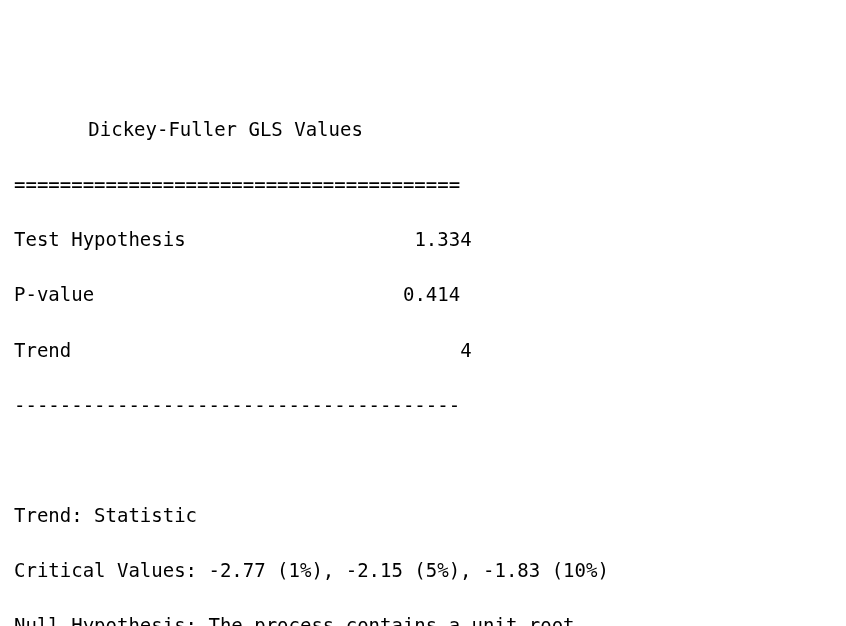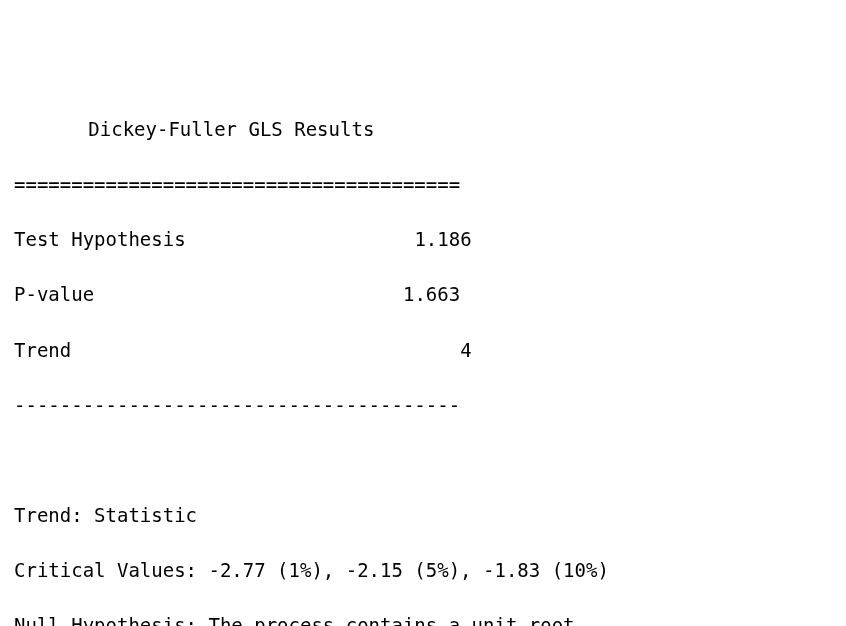--- a/index.html
+++ b/index.html
@@ -15,24 +15,24 @@
       position: relative;
     }
     .title { padding-left: 6.5ch; }
     .row { display: block; }
   </style>
 </head>
 <body>
 
 
 
-<div class="title">Dickey-Fuller GLS Results</div>
+<div class="title">Dickey-Fuller GLS Values</div>
 <div class="row">=======================================</div>
-<div class="row"><span>Test Hypothesis</span><span>                    </span><span>1.186</span></div>
-<div class="row"><span>P-value</span><span>                           </span><span>1.663</span></div>
+<div class="row"><span>Test Hypothesis</span><span>                    </span><span>1.334</span></div>
+<div class="row"><span>P-value</span><span>                           </span><span>0.414</span></div>
 <div class="row"><span>Trend</span><span>                                  </span><span>4</span></div>
 <div class="row">---------------------------------------</div>
 <div class="row"> </div>
 <div class="row">Trend: Statistic</div>
 <div class="row">Critical Values: -2.77 (1%), -2.15 (5%), -1.83 (10%)</div>
 <div class="row">Null Hypothesis: The process contains a unit root.</div>
 
 
 
 

